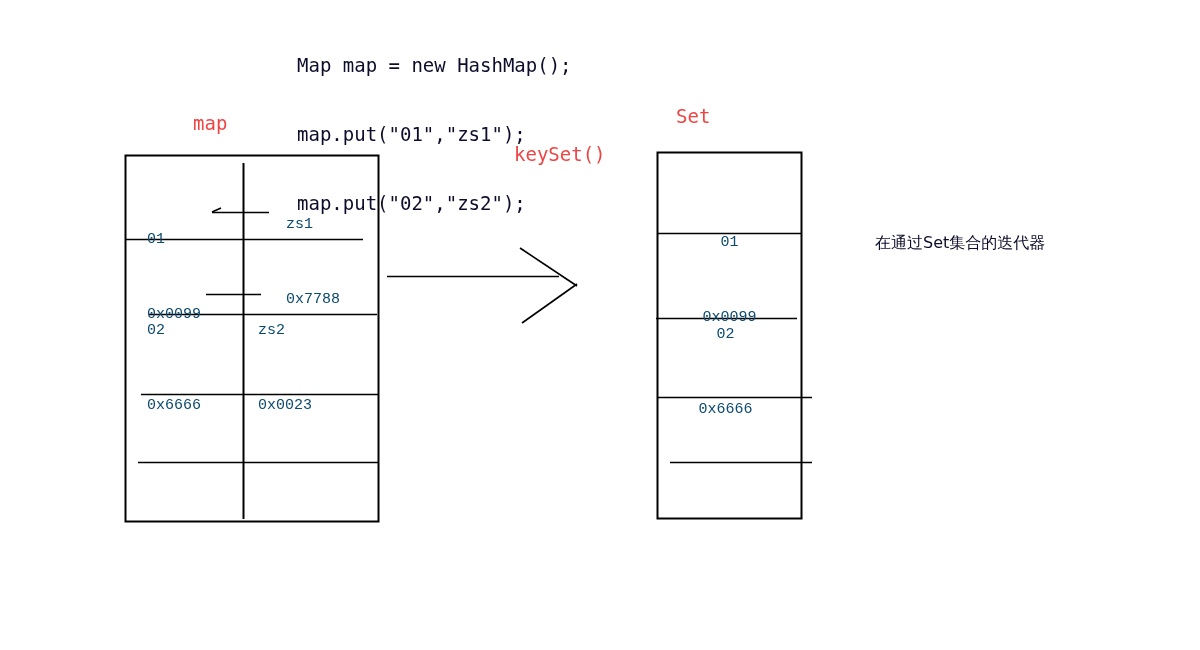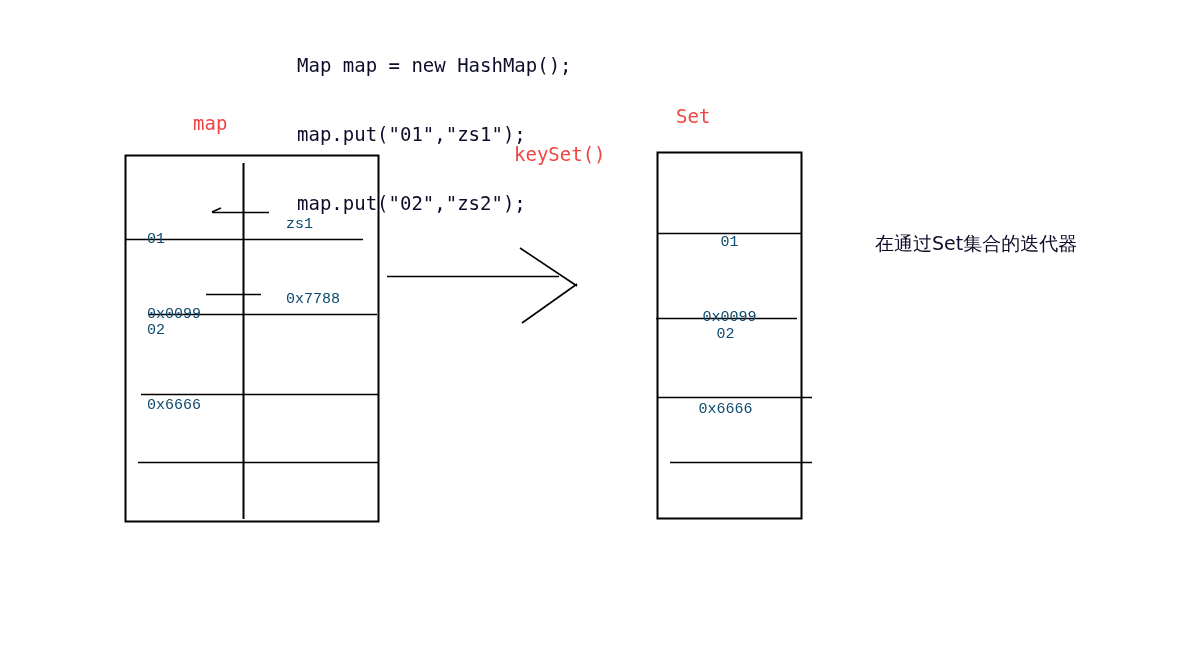--- a/index.html
+++ b/index.html
@@ -77,21 +77,21 @@
   
   .set-e1 { left: 641px; top: 180px; width: 145px; }
   .set-e2 { left: 637px; top: 272px; width: 145px; }
 
   
   .annotation {
     left: 859px;
     top: 183px;
     width: 280px;
     font-family: "DejaVu Sans", "Liberation Sans", sans-serif;
-    font-size: 19px;
+    font-size: 16px;
     line-height: 24px;
     color: #0d0d2b;
     white-space: pre;
   }
   .ann-line { white-space: pre; }
 </style>
 </head>
 <body>
 
 <div class="canvas">
@@ -144,20 +144,24 @@
   <div class="abs cell-text map-v1">
     <div>zs1</div>
     <div>0x7788</div>
   </div>
 
   <div class="abs cell-text map-k2">
     <div>02</div>
     <div>0x6666</div>
   </div>
 
+  <div class="abs cell-text map-v2">
+    <div>zs2</div>
+    <div>0x0023</div>
+  </div>
 
   <div class="abs cell-text ct-center set-e1">
     <div>01</div>
     <div>0x0099</div>
   </div>
 
   <div class="abs cell-text ct-center set-e2">
     <div>02</div>
     <div>0x6666</div>
   </div>

